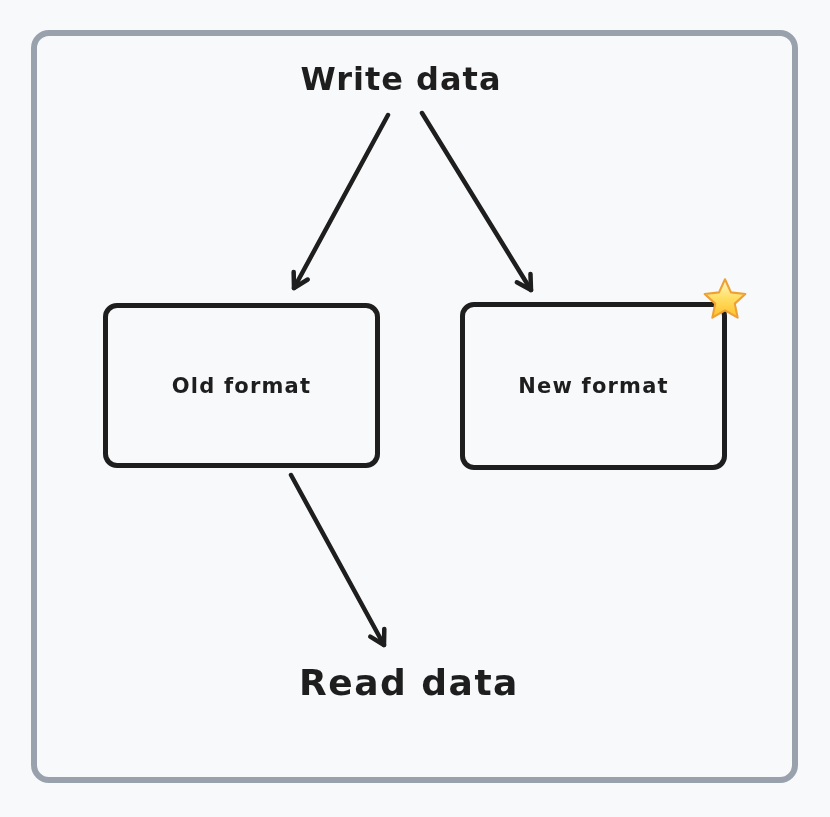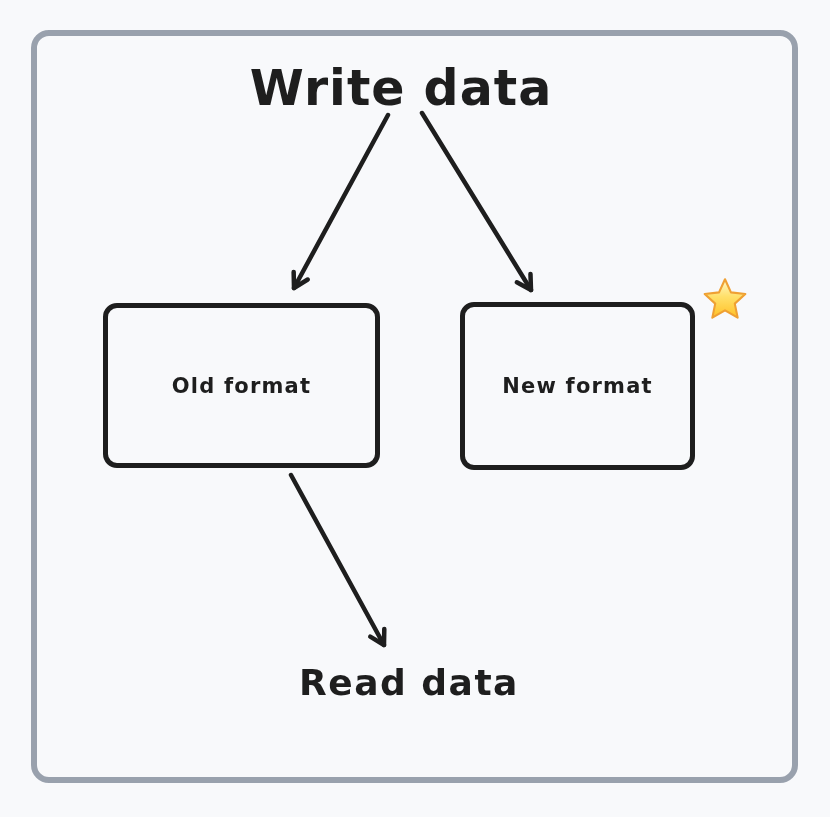--- a/index.html
+++ b/index.html
@@ -23,21 +23,21 @@
     height: 753px;
     box-sizing: border-box;
     border: 6px solid var(--frame-border, #99a1ad);
     border-radius: 18px;
   }
   .diagram-title {
     position: absolute;
     left: 401px;
     top: 60px;
     transform: translateX(-50%);
-    font-size: 49px;
+    font-size: 32px;
     font-weight: 700;
     letter-spacing: 1px;
     white-space: nowrap;
     line-height: 1.2;
   }
   .diagram-footer {
     position: absolute;
     left: 409px;
     top: 661px;
     transform: translateX(-50%);
@@ -60,21 +60,21 @@
   .node-old {
     left: 103px;
     top: 303px;
     width: 277px;
     height: 165px;
     text-align: center;
   }
   .node-new {
     left: 460px;
     top: 302px;
-    width: 235px;
+    width: 267px;
     height: 168px;
   }
   .node-label {
     font-size: 21px;
     font-weight: 700;
     letter-spacing: 1.2px;
     white-space: nowrap;
   }
   .arrows-layer {
     position: absolute;

